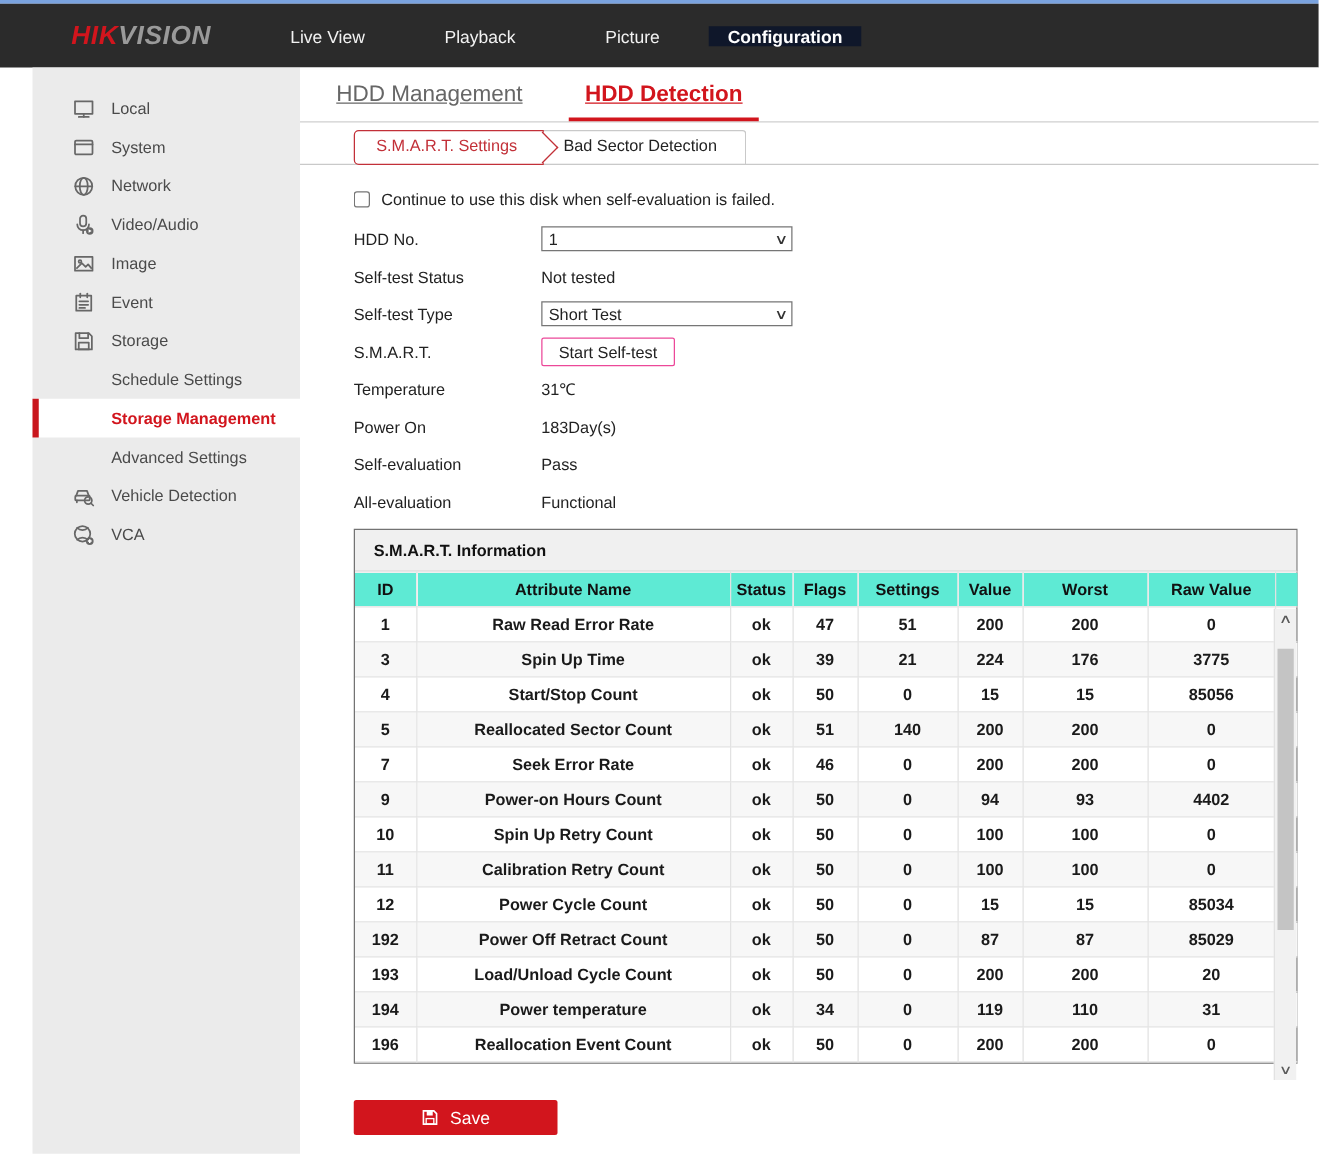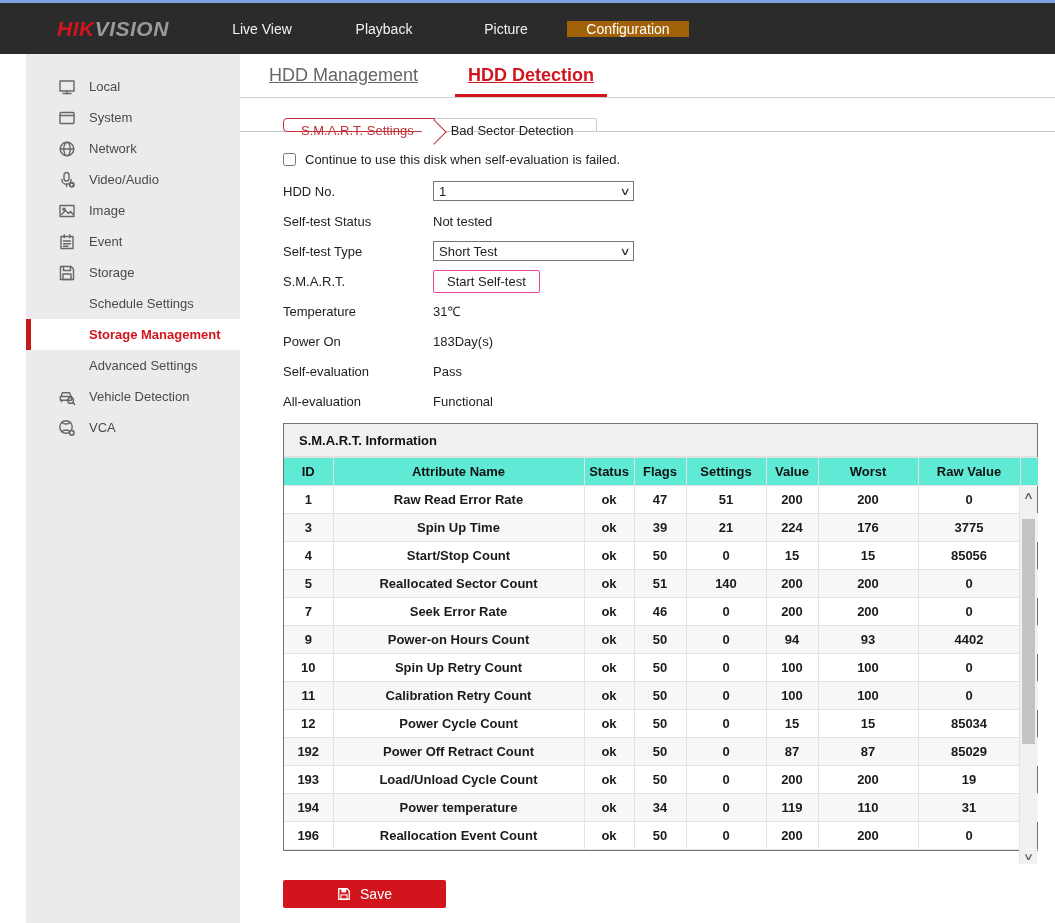--- a/index.html
+++ b/index.html
@@ -22,21 +22,21 @@
     padding-left: 57px;
     font-style: italic; font-weight: bold; font-size: 21px; letter-spacing: .5px;
   }
   .logo .hik { color: #d2151d; }
   .logo .vision { color: #9a9a9a; }
   .nav-items { display: flex; align-items: stretch; }
   .nav-item {
     width: 122px; display: flex; align-items: center; justify-content: center;
     color: #f2f2f2; font-size: 14px; cursor: pointer;
   }
-  .nav-item.active { background: #a16207; font-weight: normal; color: #fff; }
+  .nav-item.active { background: #0f172a; font-weight: bold; color: #fff; }
 
   
   .layout { display: flex; height: 879px; }
   .sidebar {
     width: 214px; background: #ebebeb; padding-top: 17px; flex: none; margin-left: 26px;
   }
   .side-item {
     height: 31px; display: flex; align-items: center;
     position: relative; cursor: pointer;
     color: #4a4a4a; font-size: 13px;
@@ -68,21 +68,21 @@
   .main-tab.active::after {
     content: ""; position: absolute; left: 12px; right: 12px; bottom: 0;
     height: 3px; background: #d2151d;
   }
 
   .subtab-strip {
     height: 34px; border-bottom: 1px solid #c9c9c9;
     display: flex; align-items: flex-end; padding-left: 43px;
   }
   .subtab {
-    height: 14px; line-height: 24px; font-size: 13px; cursor: pointer;
+    height: 28px; line-height: 24px; font-size: 13px; cursor: pointer;
     position: relative; margin-bottom: -1px;
   }
   .subtab.active {
     border: 1px solid #c23038; border-radius: 4px 0 0 4px;
     color: #c23038; background: #fff;
     padding: 0 20px 0 17px; z-index: 2;
   }
   .subtab.active::after {
     content: ""; position: absolute; right: -9.5px; top: 3.6px;
     width: 17px; height: 17px; background: #fff;
@@ -506,21 +506,21 @@
               <td></td>
             </tr>
             <tr>
               <td>193</td>
               <td>Load/Unload Cycle Count</td>
               <td>ok</td>
               <td>50</td>
               <td>0</td>
               <td>200</td>
               <td>200</td>
-              <td>19</td>
+              <td>20</td>
               <td></td>
             </tr>
             <tr>
               <td>194</td>
               <td>Power temperature</td>
               <td>ok</td>
               <td>34</td>
               <td>0</td>
               <td>119</td>
               <td>110</td>

